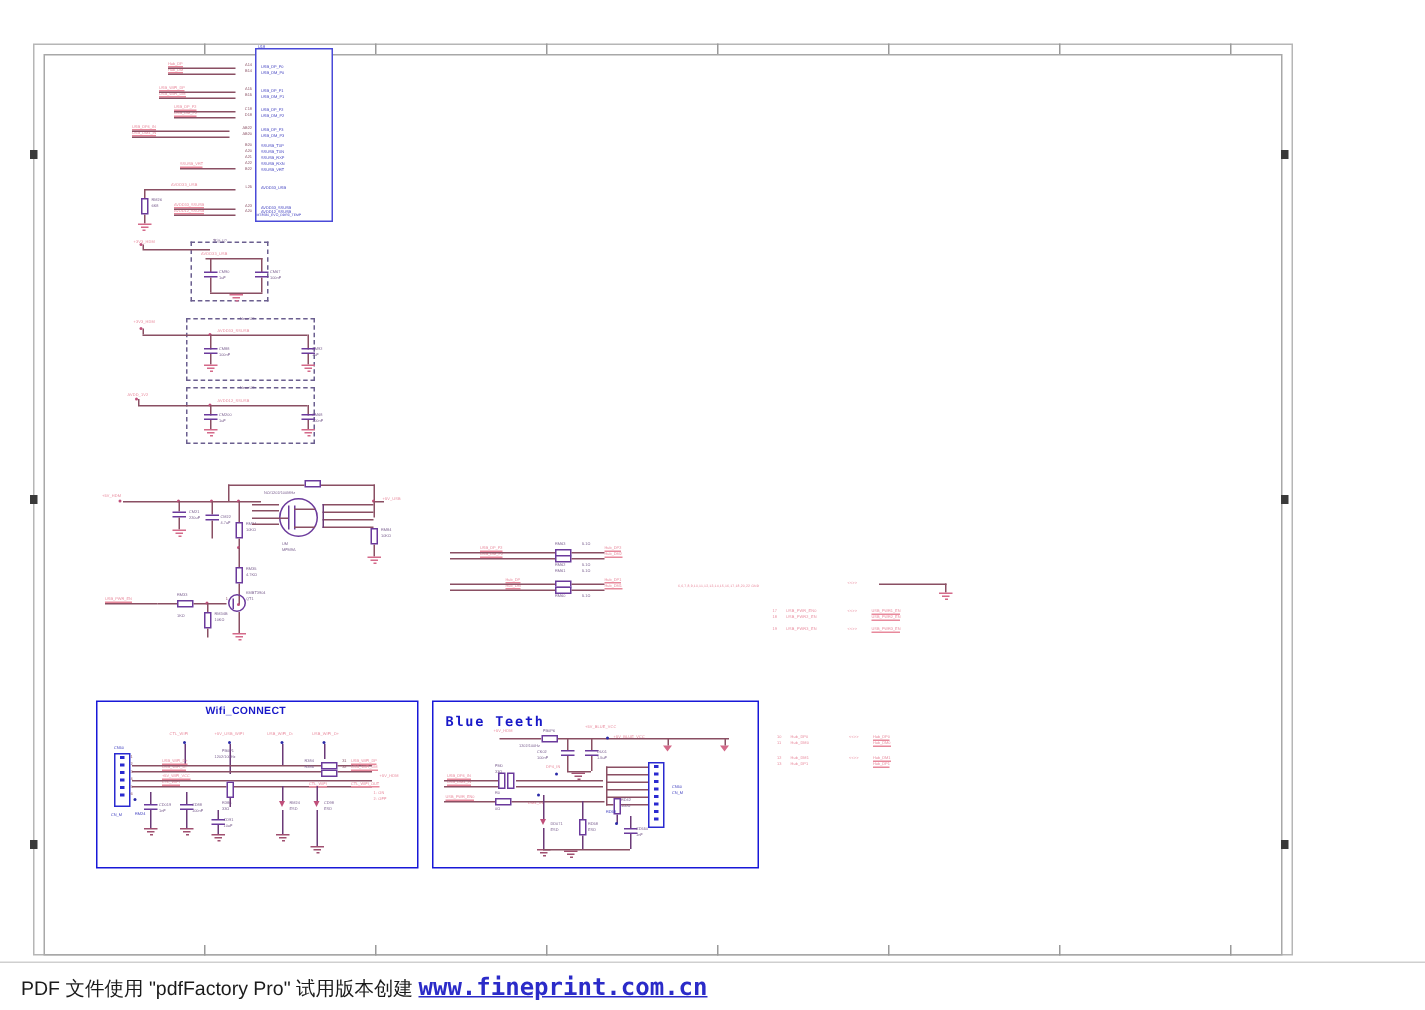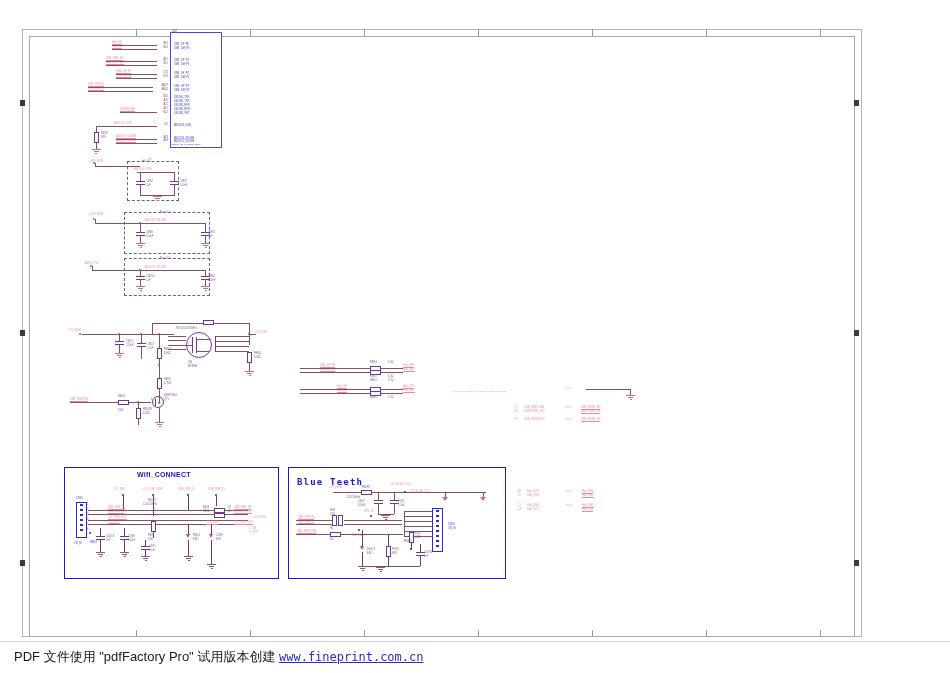--- a/index.html
+++ b/index.html
@@ -73,22 +73,22 @@
        border:.8px solid #6b3a9c;box-sizing:border-box;}
   .diode{position:absolute;width:0;height:0;border-left:2.5px solid transparent;
          border-right:2.5px solid transparent;border-top:4px solid #c04f7a;}
 
   
   .footline{position:absolute;left:0;top:641px;width:950px;height:1px;
             background:#cfcfcf;}
   .footer{position:absolute;left:14px;top:648px;font-size:13px;color:#1a1a1a;
           white-space:nowrap;font-family:"Liberation Sans",sans-serif;}
   .footer .cn{font-family:"DejaVu Sans",sans-serif;text-align:right;}
-  .footer .url{color:#2b2bc8;font-weight:normal;text-decoration:underline;
-               font-family:"DejaVu Sans Mono",monospace;font-size:12px;margin-top:21px;}
+  .footer .url{color:#2b2bc8;font-weight:bold;text-decoration:underline;
+               font-family:"DejaVu Sans Mono",monospace;font-size:16px;margin-top:21px;}
 </style>
 </head>
 <body>
 
 <div id="page">
 
   <div class="frame-outer"></div>
   <div class="frame-inner"></div>
 
   <div class="tick v" style="left:136px;top:29px;"></div>

